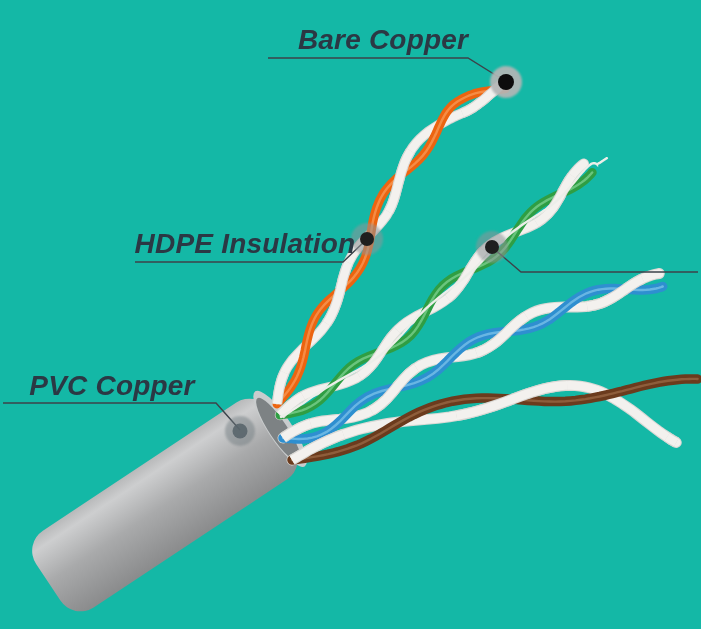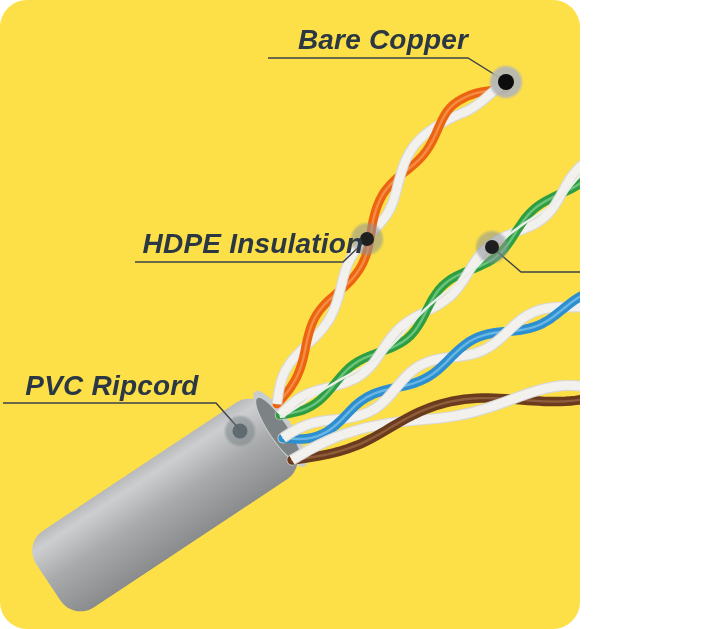--- a/index.html
+++ b/index.html
@@ -1,22 +1,21 @@
 <!DOCTYPE html>
 <html style="--label-text: #2b3844; --leader-line: #3c4249; --callout-outer: #8f9598; --callout-outer-light: #b4b6b6; --callout-inner: #1f1f1f; --pvc-outer: #6e797e; --pvc-inner: #59656b; --jacket-edge-top: #b8b9ba; --jacket-light: #cdcecf; --jacket-mid: #a9aaab; --jacket-dark: #8a8b8c; --mouth-face: #c9cccd; --mouth-inner: #7d8284; --pair-orange: #ec6410; --pair-orange-hl: #f89a55; --pair-green: #2f9e43; --pair-green-hl: #7ed190; --pair-blue: #2e8fd0; --pair-blue-hl: #7cc3e9; --pair-brown: #6b3b1d; --pair-brown-hl: #9a6a45; --strand-white: #f3f1ee; --strand-white-edge: #d9d8d4; --ripcord-white: #eceee9;"><head>
 <meta charset="utf-8">
 <style>
   html,body{margin:0;padding:0;background:#fff;}
   .stage{
     position:relative;
-    width:580px;height:629px;
-    background:#fde047;
+    width:701px;height:629px;
+    background:#14b8a6;
     overflow:hidden;
     font-family:"Liberation Sans", sans-serif;
-    border-radius:27px;
   }
   .stage svg{position:absolute;left:0;top:0;}
   .callout-label{
     position:absolute;
     transform:translateX(-50%);
     font-style:italic;
     font-weight:700;
     font-size:28px;
     letter-spacing:.2px;
     white-space:nowrap;
@@ -111,15 +110,15 @@
       <circle class="dot-outer" cx="492" cy="247" r="16" filter="url(#soft)"></circle>
       <circle class="dot-inner" cx="492" cy="247" r="7"></circle>
     </g>
     <g>
       <circle class="dot-outer pvc" cx="240" cy="431" r="15" filter="url(#soft)"></circle>
       <circle class="dot-inner pvc" cx="240" cy="431" r="7.5"></circle>
     </g>
   </svg>
 
   <div class="callout-label" style="left:383px;top:24px;">Bare Copper</div>
-  <div class="callout-label" style="left:253px;top:228px;">HDPE Insulation</div>
-  <div class="callout-label" style="left:112px;top:370px;">PVC Ripcord</div>
+  <div class="callout-label" style="left:245px;top:228px;">HDPE Insulation</div>
+  <div class="callout-label" style="left:112px;top:370px;">PVC Copper</div>
 </div>
 
 </body></html>

